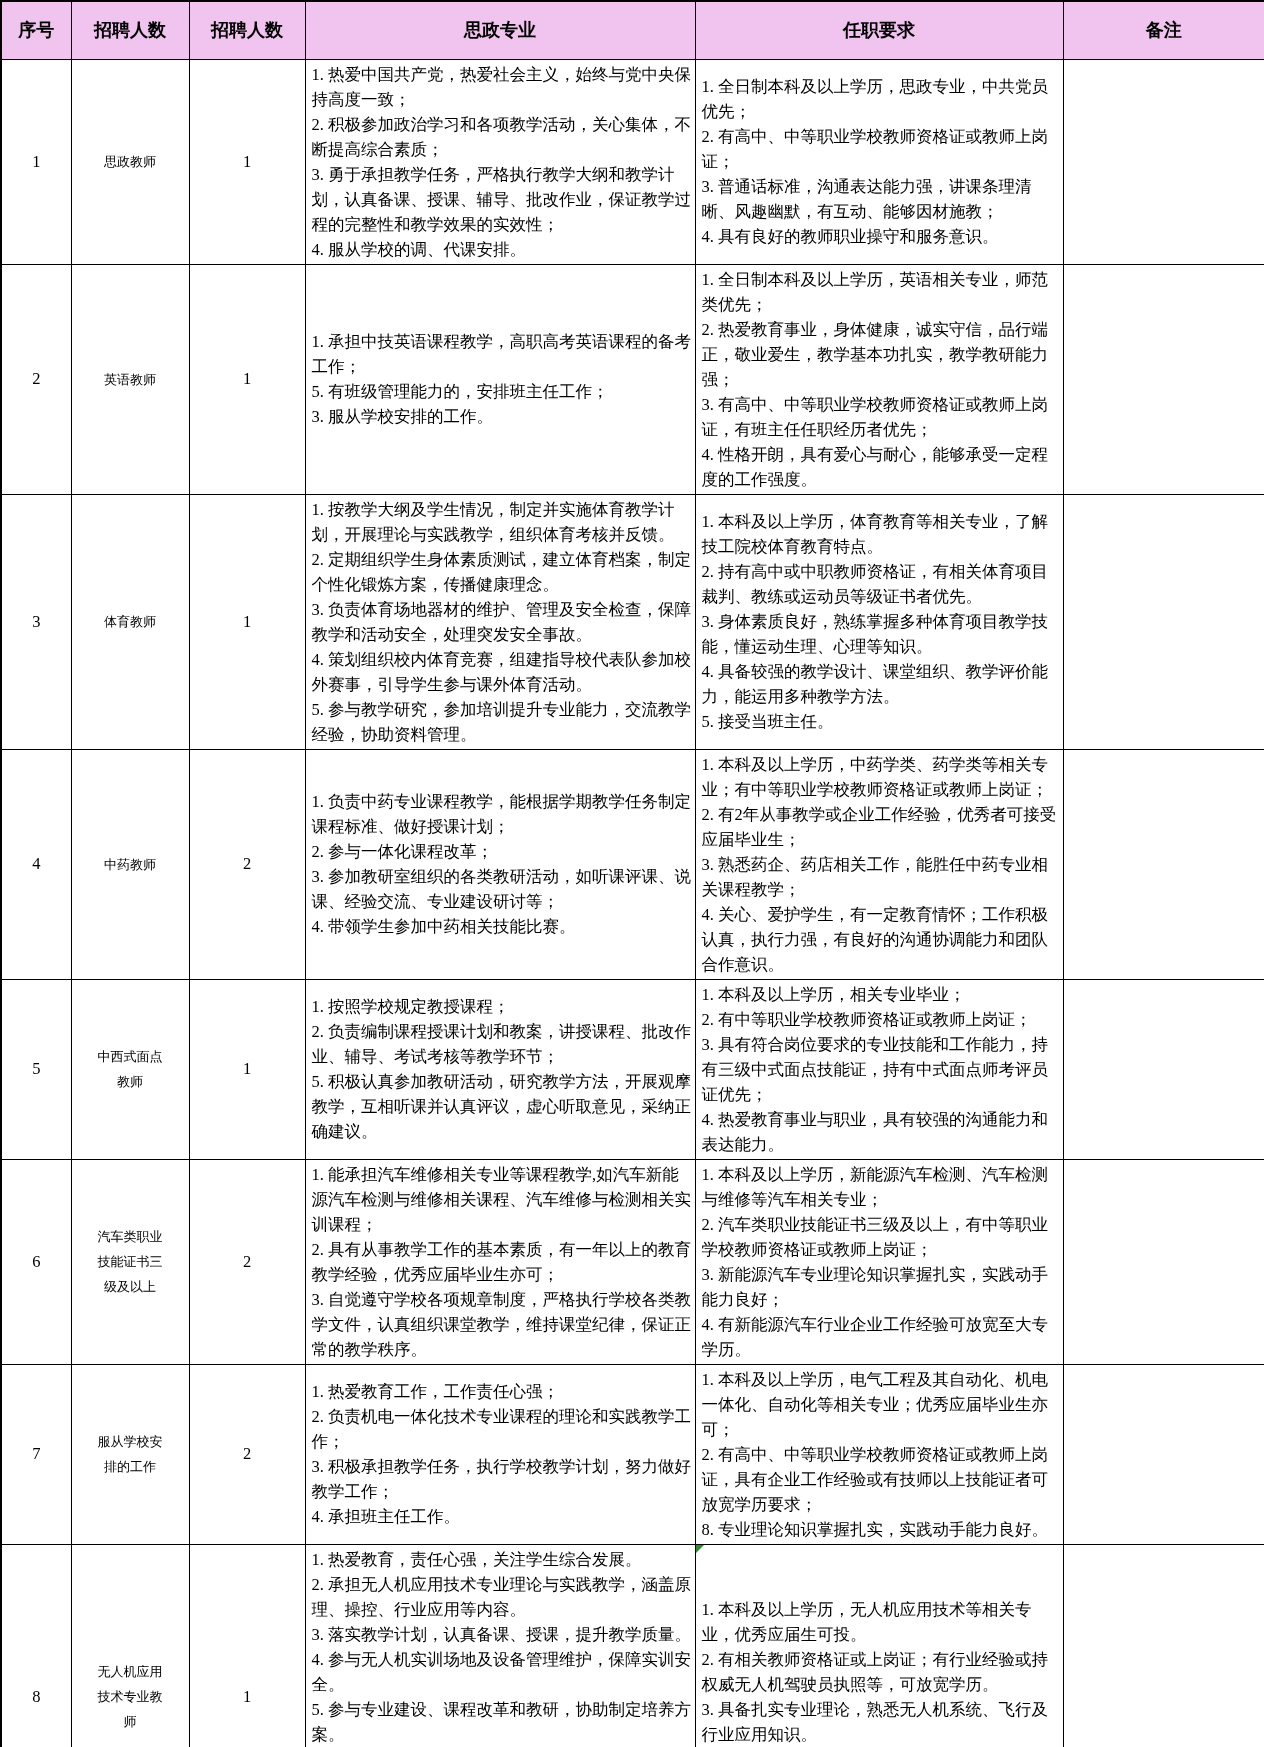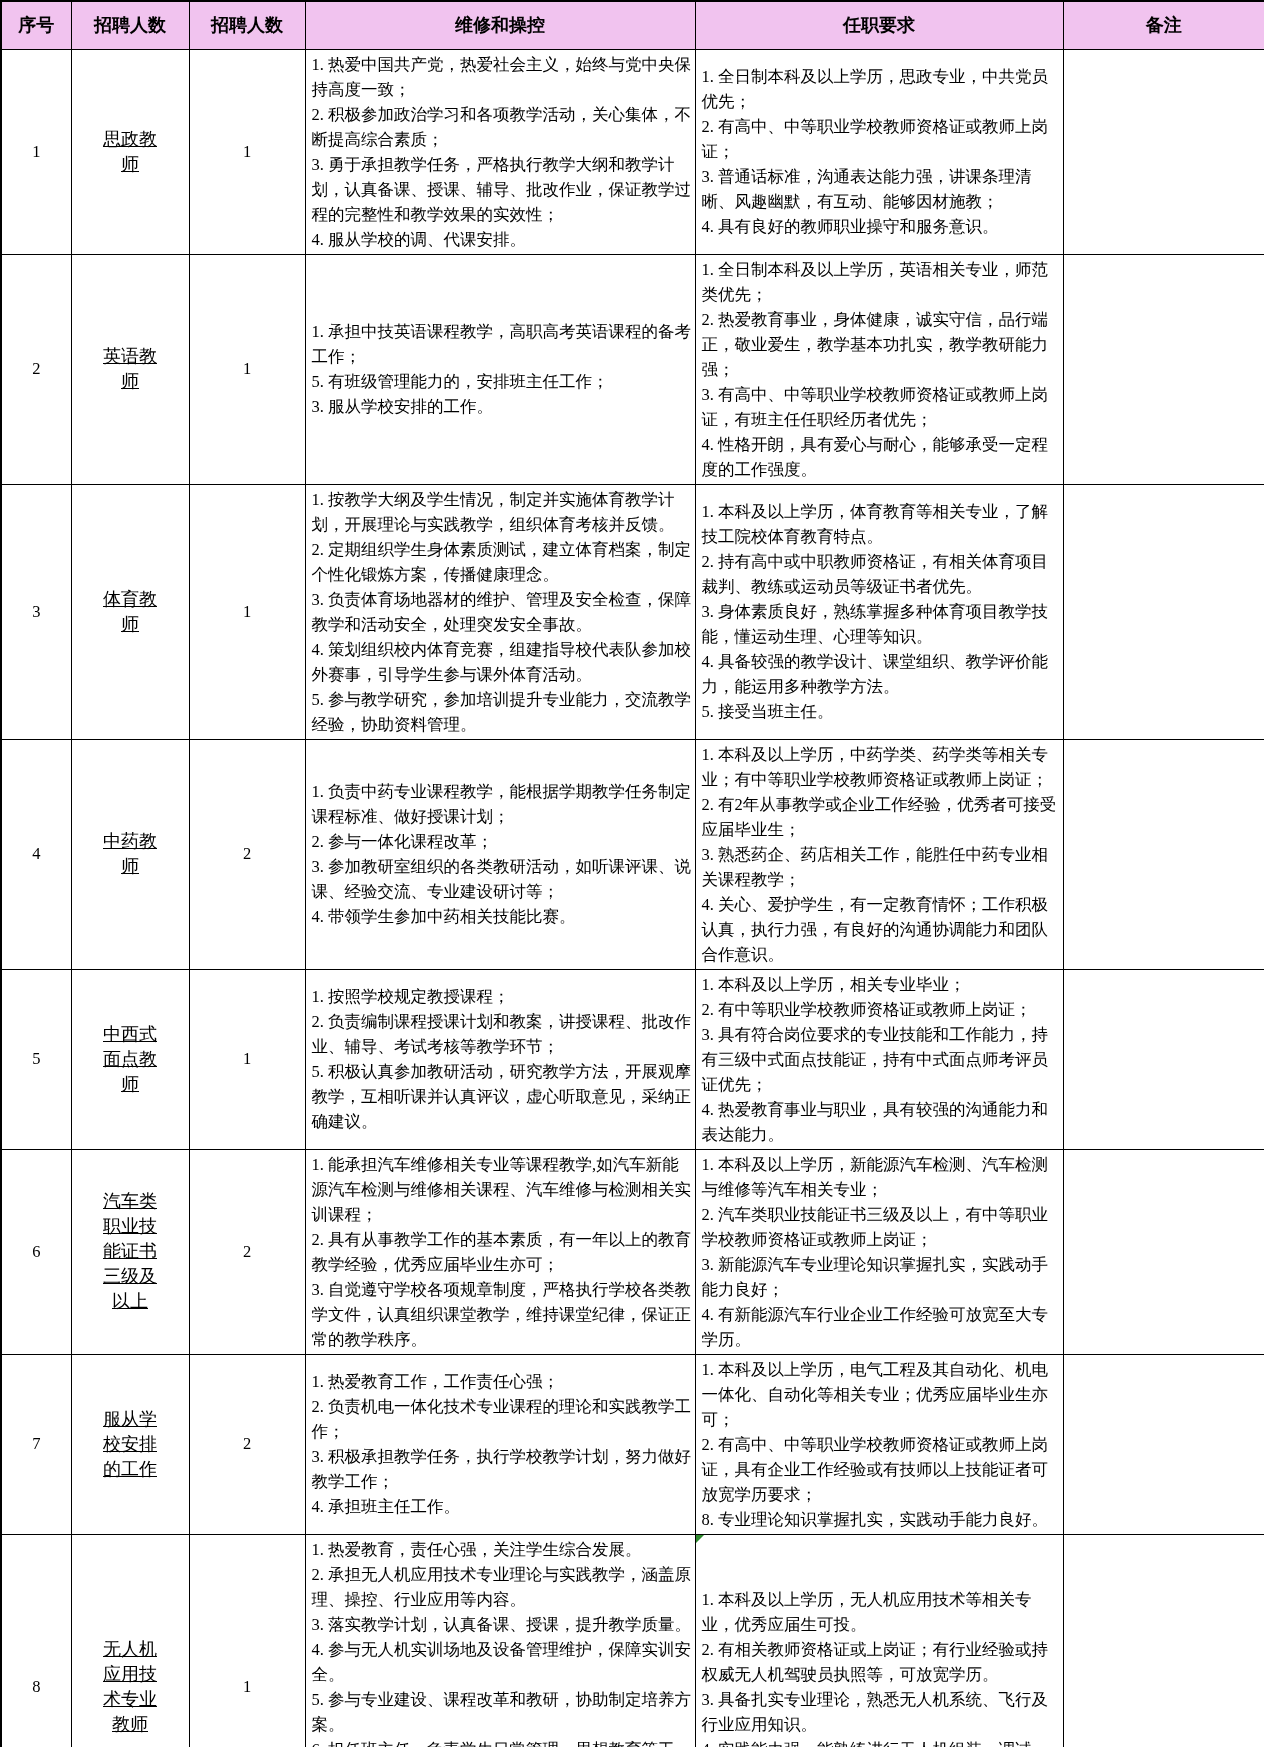--- a/index.html
+++ b/index.html
@@ -18,38 +18,37 @@
     table-layout:fixed;
     width:1264px;
     border:2px solid var(--border-color);
   }
   .job-table th,.job-table td{
     border:1px solid var(--border-color);
     vertical-align:middle;
     color:#000;
     overflow:hidden;
   }
-  .job-table thead tr{height:48px;font-family:Liberation Serif, serif;}
+  .job-table thead tr{height:58px;font-family:Liberation Serif, serif;}
   .job-table th{
     background:var(--header-bg);
     font-weight:bold;
     font-size:18px;
     text-align:center;
     padding:0 2px;
   }
   td.c-no,td.c-count{
     text-align:center;
     font-size:16.5px;
   }
   td.c-title{
     text-align:center;
-    font-size:18px;
+    font-size:13px;
     line-height:25px;
     padding:0 24px;
-    text-decoration:underline;
   }
   td.c-duties,td.c-requirements{
     font-size:16.5px;
     line-height:25px;
     white-space:pre-line;
     text-align:left;
     padding:2px 2px 2px 6px;
     position:relative;
   }
   td.c-remark{font-size:16.5px;}
@@ -80,21 +79,21 @@
     <col style="width:116px">
     <col style="width:390px">
     <col style="width:368px">
     <col style="width:202px">
   </colgroup>
   <thead>
     <tr>
         <th>序号</th>
         <th>招聘人数</th>
         <th>招聘人数</th>
-        <th>维修和操控</th>
+        <th>思政专业</th>
         <th>任职要求</th>
         <th>备注</th>
       </tr>
   </thead>
   <tbody>
       <tr>
         <td class="c-no">1</td>
         <td class="c-title">思政教师</td>
         <td class="c-count">1</td>
         <td class="c-duties">1. 热爱中国共产党，热爱社会主义，始终与党中央保持高度一致；

